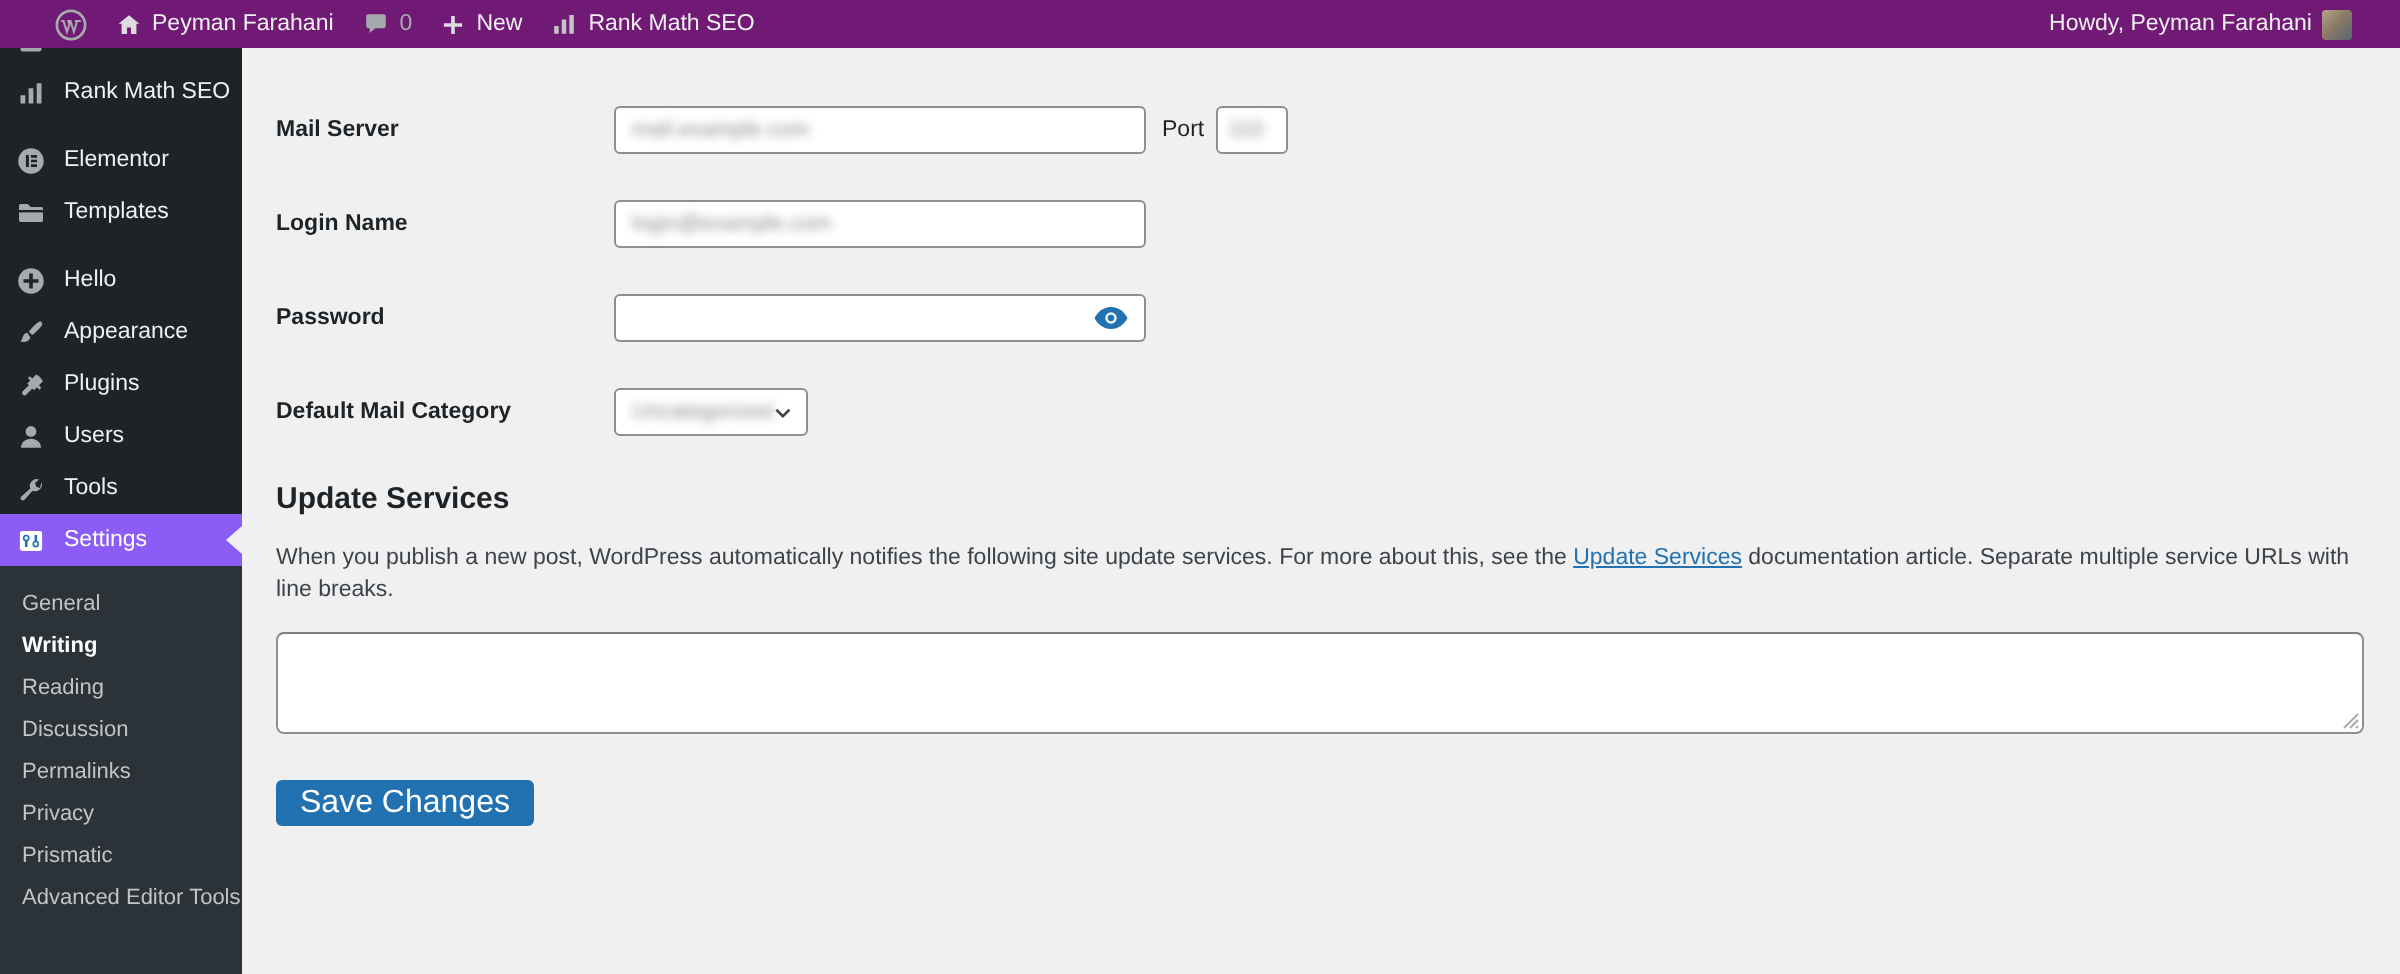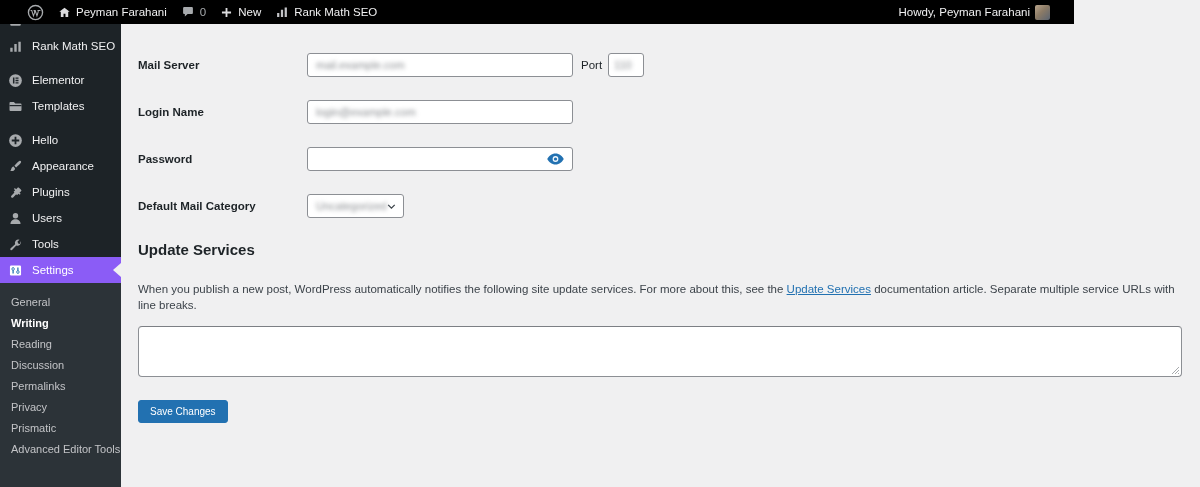--- a/index.html
+++ b/index.html
@@ -1,21 +1,21 @@
 <!DOCTYPE html>
 <html><head>
 <meta charset="utf-8">
 <style>
   * { margin:0; padding:0; box-sizing:border-box; }
   html,body { width:1200px; height:487px; overflow:hidden;
     font-family:"Liberation Sans", sans-serif; background:#f0f0f1; }
 
   
-  .adminbar { position:absolute; top:0; left:0; width:1074px; height:24px;
-    background:#000000; z-index:50; display:flex; align-items:center;
+  .adminbar { position:absolute; top:0; left:0; width:1200px; height:24px;
+    background:#701a75; z-index:50; display:flex; align-items:center;
     color:#f0f0f1; font-size:11.5px; padding:0 0 0 20px; }
   .ab-item { display:flex; align-items:center; gap:5px; height:24px; padding:0 7px; cursor:pointer; }
   .ab-item svg { display:block; }
   .ab-text { white-space:nowrap; }
   .ab-muted { color:#a7aaad; }
   .ab-right { margin-left:auto; display:flex; align-items:center; gap:6px; padding-right:16px; }
   .avatar { width:15px; height:15px; border-radius:2px; margin-right:1px;
     background:linear-gradient(135deg,#b9a58c 0%,#8c7b66 45%,#5a6472 100%); }
   .wp-badge { width:17px; height:17px; }
 
@@ -46,31 +46,31 @@
     border-radius:3px; display:flex; align-items:center; padding:0 8px; font-size:11px; color:#50575e; }
   .w-main { width:266px; }
   .w-port { width:36px; margin-left:6px; padding:0 5px; }
   .w-select { width:97px; justify-content:space-between; padding-right:6px; cursor:pointer; }
   .port-label { font-size:11.5px; color:#1d2327; margin-left:8px; }
   .blur { filter:blur(2.3px); color:#8a8d91; white-space:nowrap; overflow:hidden; }
   .eye-btn { position:absolute; right:8px; top:50%; transform:translateY(-50%);
     background:none; border:none; cursor:pointer; line-height:0; padding:0; }
 
   .section-heading { font-size:15px; font-weight:bold; color:#1d2327; margin:12px 0 0 0; }
-  .section-desc { font-size:11.5px; color:#3c434a; margin-top:24px; line-height:1.35; }
+  .section-desc { font-size:11.5px; color:#3c434a; margin-top:14px; line-height:1.35; }
   .section-desc a { color:#2271b1; text-decoration:underline; cursor:pointer; }
 
   .ta-wrap { position:relative; margin-top:13px; width:1044px; }
   .ta-wrap textarea { display:block; width:100%; height:51px; resize:none;
     border:1px solid #8c8f94; border-top-color:#7c7f84; border-radius:4px;
     background:#fff; font-family:"Liberation Sans",sans-serif; font-size:11px; padding:4px 6px; }
   .grip { position:absolute; right:2px; bottom:2px; pointer-events:auto; cursor:nwse-resize; }
 
   .save-btn { margin-top:23px; height:23px; padding:0 11px; background:#2271b1;
-    border:1px solid #2271b1; border-radius:3px; color:#fff; font-size:10px;
+    border:1px solid #2271b1; border-radius:3px; color:#fff; font-size:16px;
     font-family:"Liberation Sans",sans-serif; cursor:pointer; }
 </style>
 </head>
 <body>
 
 <div class="adminbar">
   <div class="ab-item">
     <svg class="wp-badge" viewBox="0 0 20 20">
       <circle cx="10" cy="10" r="8.3" fill="none" stroke="#a7aaad" stroke-width="1.6"></circle>
       <path d="M4.2 7.7h1.4l2 6.3 1.5-4.4-.7-1.9h1.3l2 6.3 1.4-4.6c.2-.8.1-1.7-.8-1.7h3.5" fill="none" stroke="#a7aaad" stroke-width="1.2"></path>

